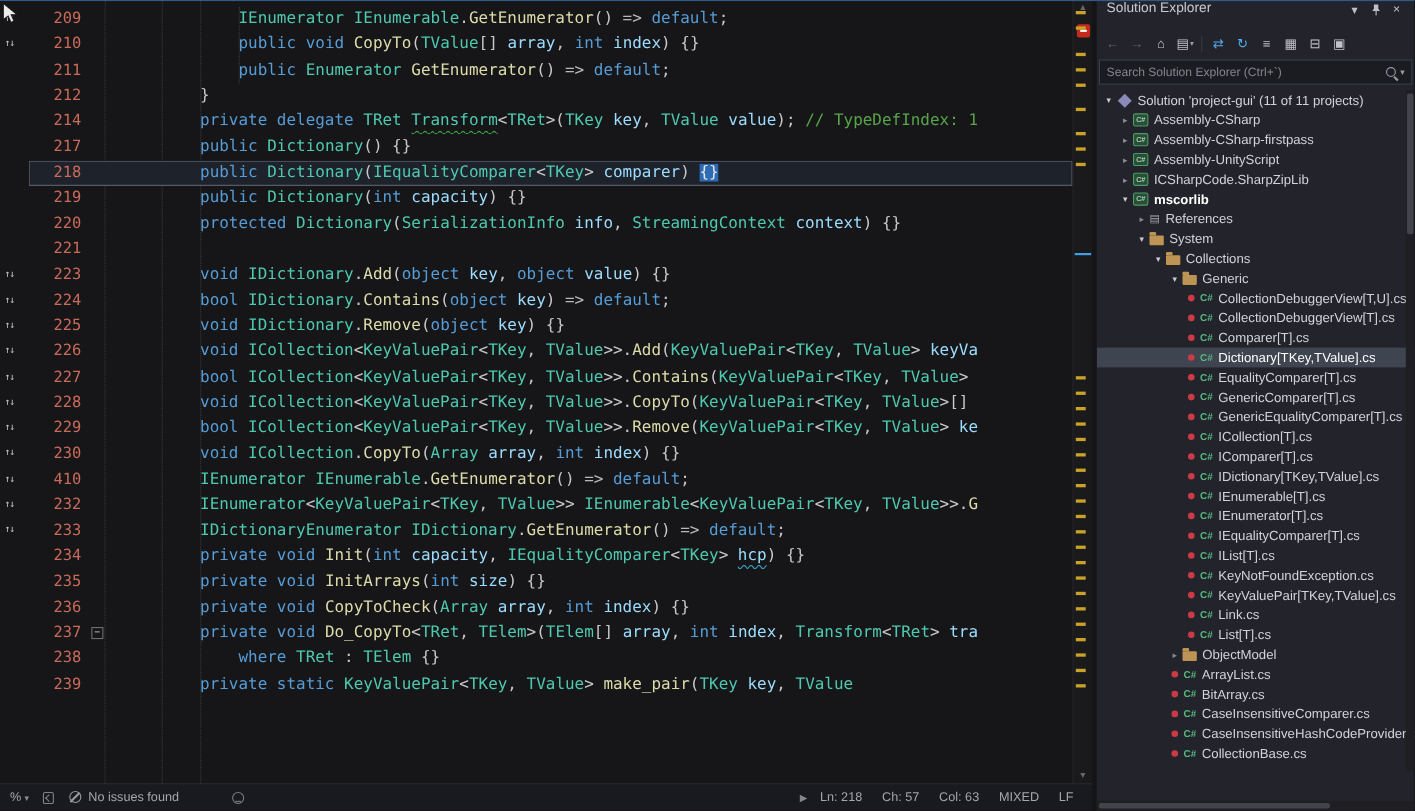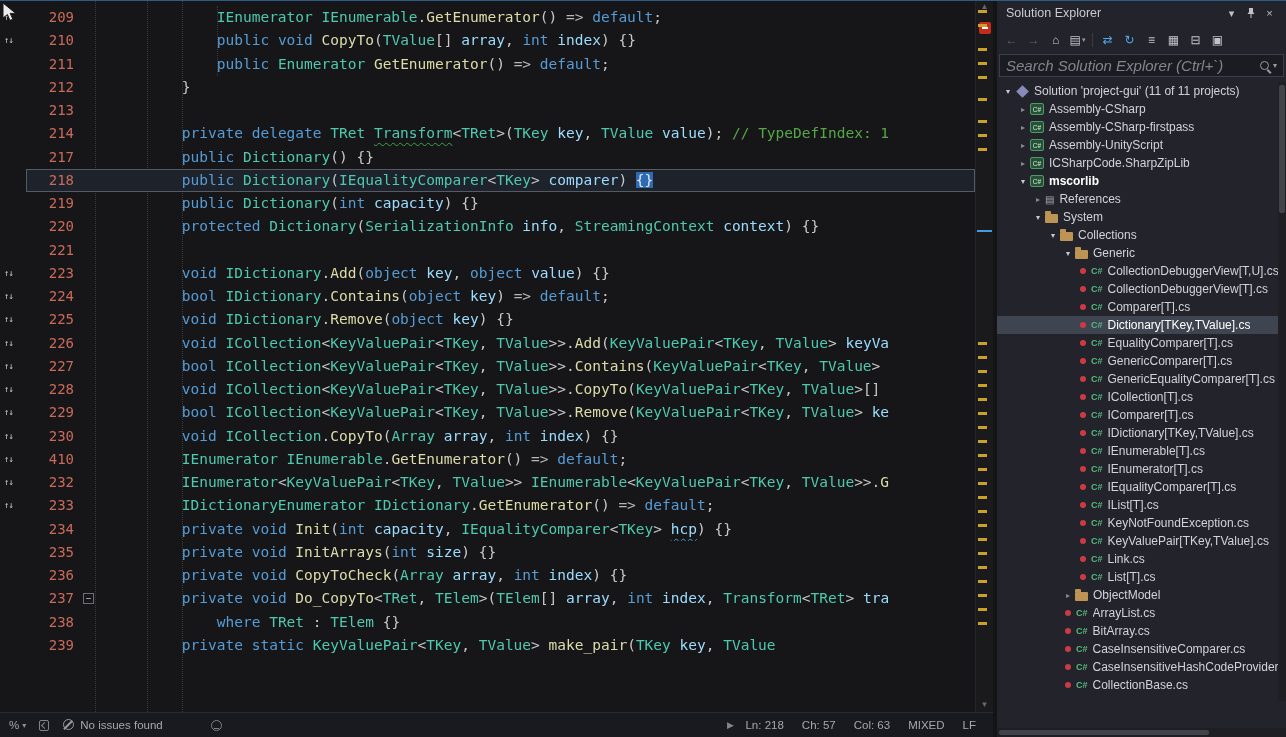--- a/index.html
+++ b/index.html
@@ -59,30 +59,30 @@
   .harrow { position:absolute; left:727px; top:0; bottom:0; display:flex; align-items:center; color:#85858d; font-size:9px; }
   .sb-spacer { flex:1; }
   .sb-right { display:flex; align-items:center; padding-right:8px; }
   .sb-right span { padding:0 9px; }
 
   
   .splitter { width:4px; flex:none; background:#141417; }
 
   
   .se { width:289px; flex:none; background:#23242b; display:flex; flex-direction:column; position:relative; color:#d2d2d8; }
-  .se-header { height:26px; flex:none; display:flex; align-items:center; padding:0 7px 0 9px; font-size:12.5px; color:#c9c9cf; }
+  .se-header { height:26px; flex:none; display:flex; padding:0 7px 0 9px; font-size:12.5px; color:#c9c9cf; }
   .se-htitle { flex:1; }
   .se-hbtn { width:19px; height:18px; display:flex; align-items:center; justify-content:center; color:#bfbfc6; font-size:11px; }
   .se-toolbar { height:27px; flex:none; display:flex; align-items:center; padding:0 4px; gap:1px; }
   .tbtn { width:21px; height:21px; display:flex; align-items:center; justify-content:center; font-size:12px; position:relative; }
   .tbtn.dim { color:#62626a; } .tbtn.norm { color:#c2c2c8; } .tbtn.blue { color:#52a8e8; }
   .tbtn .mini-caret { font-size:7px; color:#9a9aa0; margin-left:1px; }
   .tsep { width:1px; height:14px; background:#3a3a42; margin:0 3px; }
   .se-search { height:23px; flex:none; margin:1px 2px 3px 2px; background:#1b1c21; border:1px solid #394049; display:flex; align-items:center; }
-  .se-search input { flex:1; background:transparent; border:0; outline:0; color:#9a9aa2; font-size:15px; padding:0 6px; font-family:"Liberation Sans",sans-serif; min-width:0;font-style:italic; }
+  .se-search input { flex:1; background:transparent; border:0; outline:0; color:#9a9aa2; font-size:11px; padding:0 6px; font-family:"Liberation Sans",sans-serif; min-width:0; }
   .se-search input::placeholder { color:#84848c; }
   .mag { width:9px; height:9px; border:1.5px solid #9a9aa2; border-radius:50%; position:relative; flex:none; margin:0 4px 0 2px; }
   .mag:after { content:""; position:absolute; left:7px; top:7px; width:5px; height:1.5px; background:#9a9aa2; transform:rotate(45deg); transform-origin:0 0; }
   .search-caret { font-size:8px; color:#9a9aa0; padding:0 6px 0 0; }
 
   .se-tree { flex:1; overflow:hidden; position:relative; padding-top:2px; font-size:12px; }
   .trow { height:18px; display:flex; align-items:center; white-space:nowrap; overflow:hidden; }
   .trow.selrow { background:#3e4450; color:#ffffff; }
   .tw { width:14px; text-align:center; font-size:8px; flex:none; }
   .tw.exp { color:#c9c9cf; } .tw.col { color:#8a8a92; }
@@ -144,28 +144,20 @@
                 <div class="gut"></div>
                 <div class="ctext"><span class="pl">            </span><span class="kw">public</span><span class="pl"> </span><span class="ty">Enumerator</span><span class="pl"> </span><span class="m">GetEnumerator</span><span class="pl">() </span><span class="op">=&gt;</span><span class="pl"> </span><span class="kw">default</span><span class="pl">;</span></div>
               </div>
             </div>
             <div class="crow">
               <div class="mcol"></div>
               <div class="rbody">
                 <div class="lnum">212</div>
                 <div class="gut"></div>
                 <div class="ctext"><span class="pl">        </span><span class="pl">}</span></div>
-              </div>
-            </div>
-            <div class="crow">
-              <div class="mcol"></div>
-              <div class="rbody">
-                <div class="lnum">213</div>
-                <div class="gut"></div>
-                <div class="ctext"><span class="pl"></span></div>
               </div>
             </div>
             <div class="crow">
               <div class="mcol"></div>
               <div class="rbody">
                 <div class="lnum">214</div>
                 <div class="gut"></div>
                 <div class="ctext"><span class="pl">        </span><span class="kw">private</span><span class="pl"> </span><span class="kw">delegate</span><span class="pl"> </span><span class="ty">TRet</span><span class="pl"> </span><span class="ty sqg">Transform</span><span class="pl">&lt;</span><span class="ty">TRet</span><span class="pl">&gt;(</span><span class="ty">TKey</span><span class="pl"> </span><span class="p">key</span><span class="pl">, </span><span class="ty">TValue</span><span class="pl"> </span><span class="p">value</span><span class="pl">); </span><span class="cm">// TypeDefIndex: 1</span></div>
               </div>
             </div>

